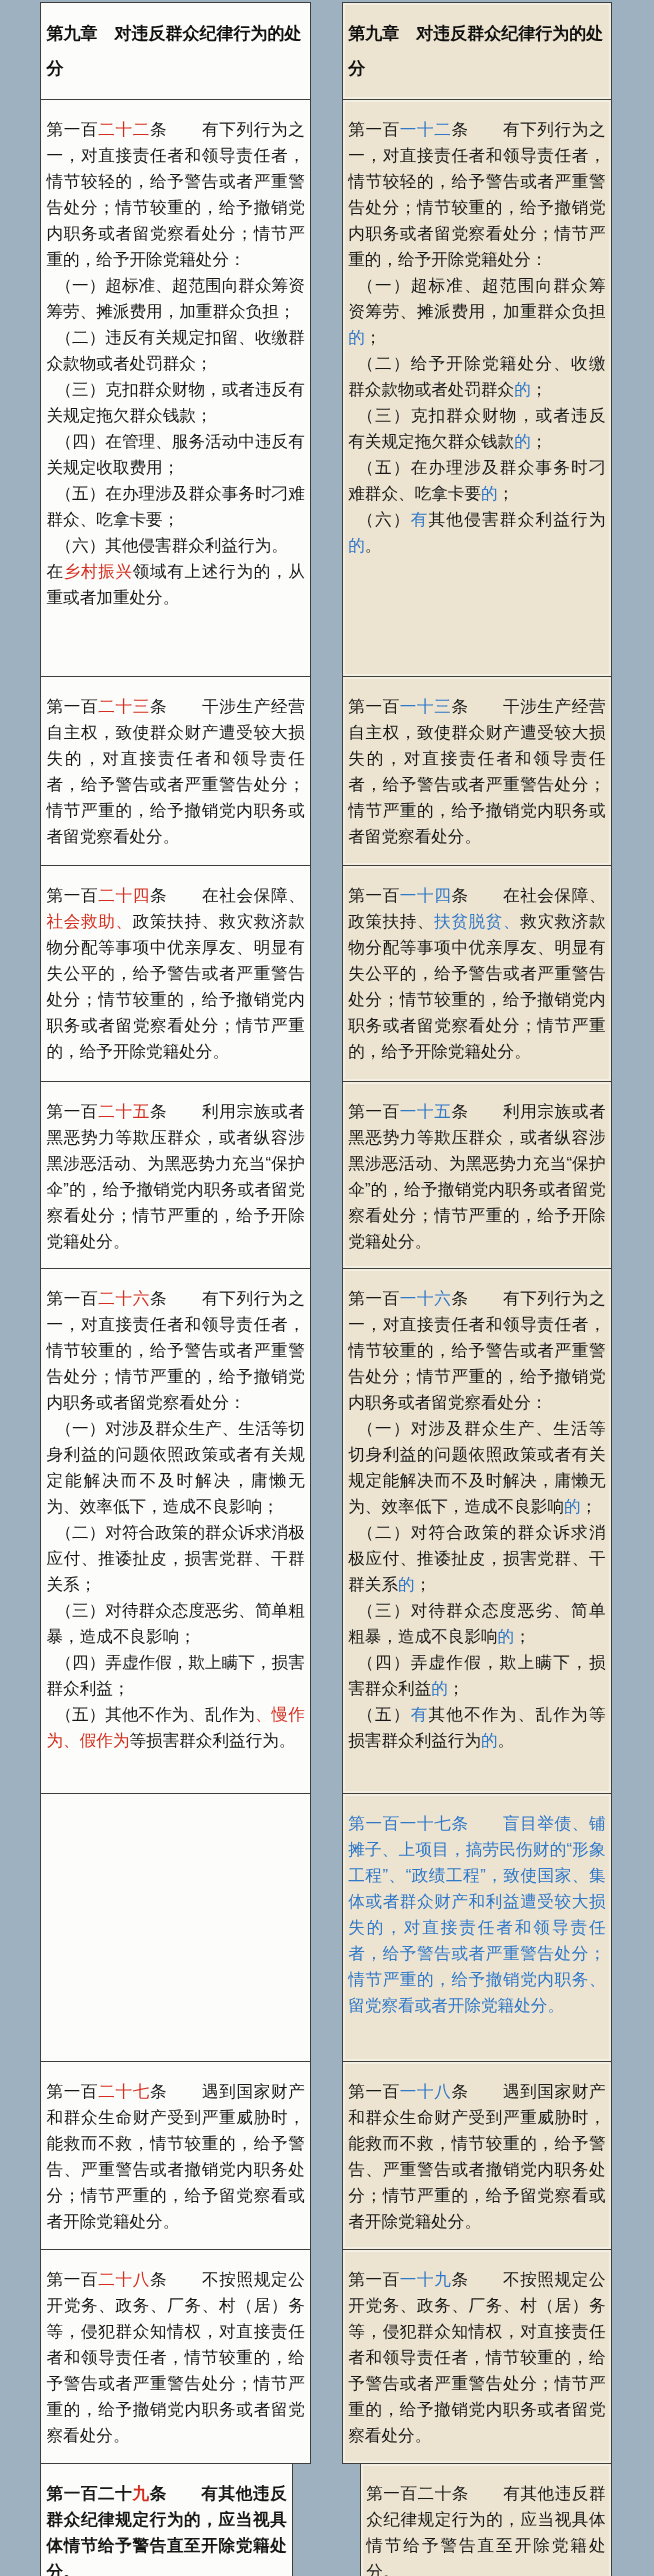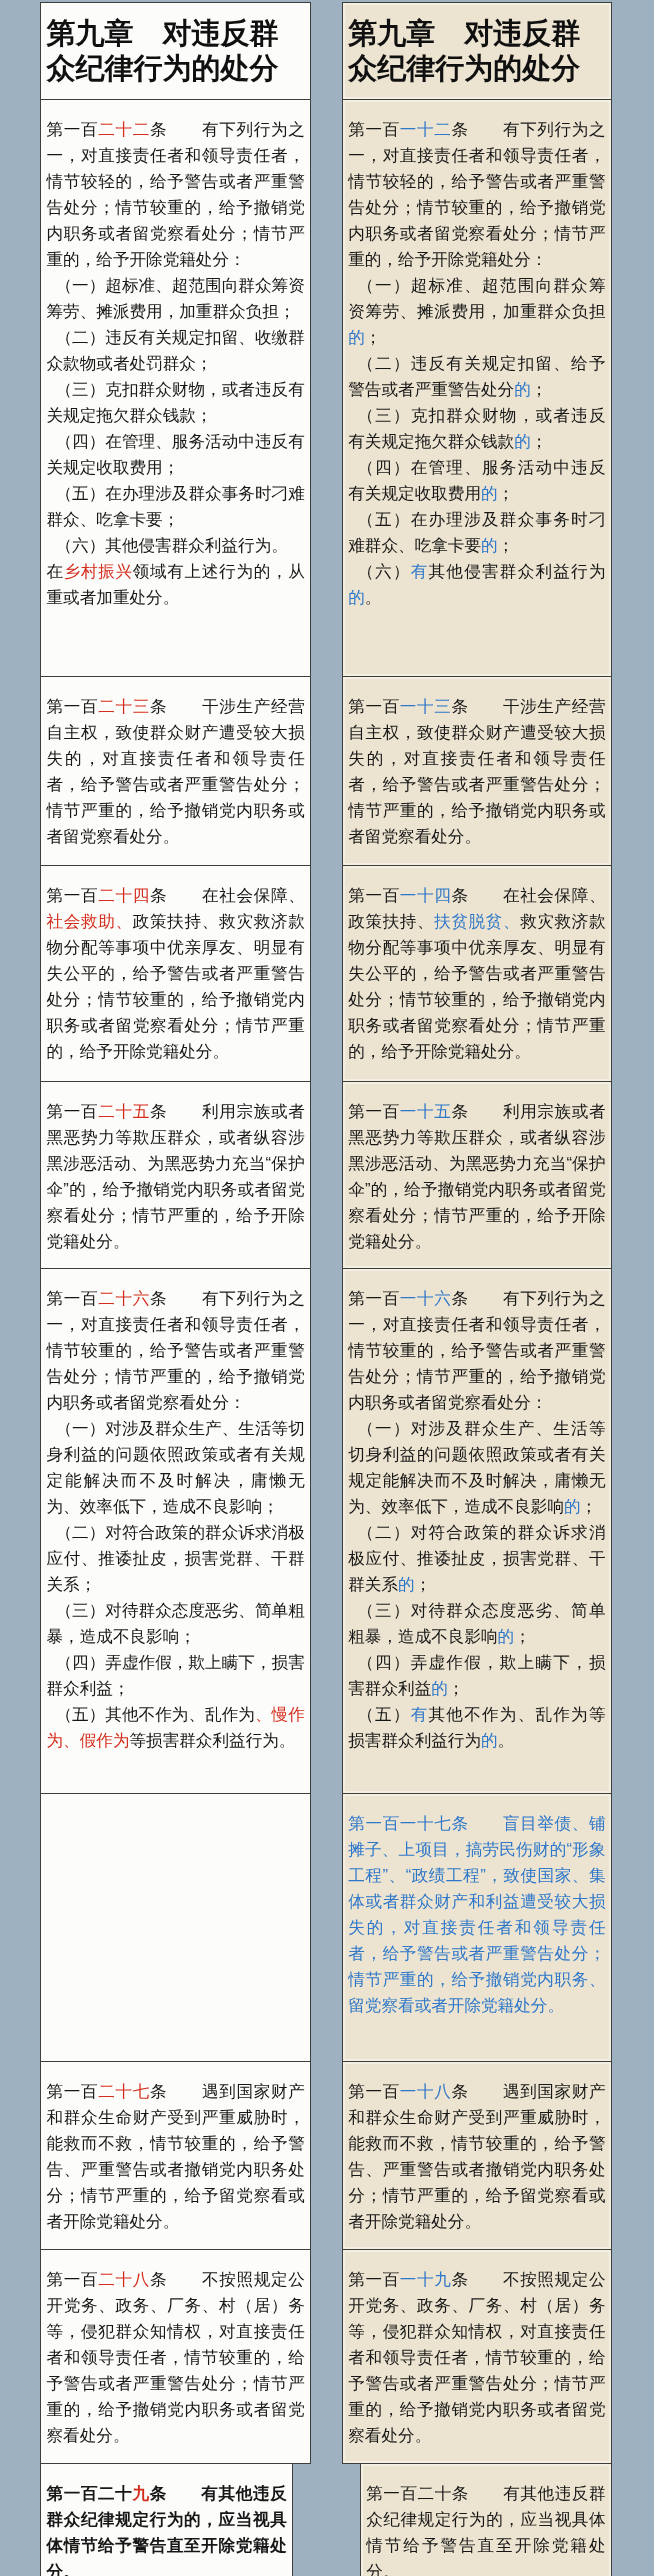--- a/index.html
+++ b/index.html
@@ -31,21 +31,21 @@
     font-size: 16.6px;
     line-height: 26px;
     color: var(--text);
     text-align: justify;
   }
   .row + .row .cell { border-top: none; }
   .left-cell  { width: 272px; background: var(--left-bg); }
   .right-cell { width: 271px; background: var(--right-bg);
                 box-shadow: inset 0 0 0 2.1px rgba(255,255,255,0.40); }
   .header-row .cell {
-    font-size: 29px;
+    font-size: 17px;
     font-weight: bold;
     line-height: 35px;
     padding-top: 12.5px;
     color: #101010;
     text-align: left;
     min-height: 98px;
   }
   .para { margin: 0; word-break: break-all; }
   .para.indent { text-indent: 9px; }
   .seg.b { color: var(--text); }
@@ -68,23 +68,22 @@
         <p class="para indent"><span class="seg b">（二）违反有关规定扣留、收缴群众款物或者处罚群众；</span></p>
         <p class="para indent"><span class="seg b">（三）克扣群众财物，或者违反有关规定拖欠群众钱款；</span></p>
         <p class="para indent"><span class="seg b">（四）在管理、服务活动中违反有关规定收取费用；</span></p>
         <p class="para indent"><span class="seg b">（五）在办理涉及群众事务时刁难群众、吃拿卡要；</span></p>
         <p class="para indent"><span class="seg b">（六）其他侵害群众利益行为。</span></p>
         <p class="para"><span class="seg b">在</span><span class="seg r">乡村振兴</span><span class="seg b">领域有上述行为的，从重或者加重处分。</span></p>
       </div>
       <div class="cell right-cell" style="min-height: 577px;">
         <p class="para"><span class="seg b">第一百</span><span class="seg u">一十二</span><span class="seg b">条　　有下列行为之一，对直接责任者和领导责任者，情节较轻的，给予警告或者严重警告处分；情节较重的，给予撤销党内职务或者留党察看处分；情节严重的，给予开除党籍处分：</span></p>
         <p class="para indent"><span class="seg b">（一）超标准、超范围向群众筹资筹劳、摊派费用，加重群众负担</span><span class="seg u">的</span><span class="seg b">；</span></p>
-        <p class="para indent"><span class="seg b">（二）违反有关规定扣留、给予警告或者严重警告处分</span><span class="seg u">的</span><span class="seg b">；</span></p>
+        <p class="para indent"><span class="seg b">（二）给予开除党籍处分、收缴群众款物或者处罚群众</span><span class="seg u">的</span><span class="seg b">；</span></p>
         <p class="para indent"><span class="seg b">（三）克扣群众财物，或者违反有关规定拖欠群众钱款</span><span class="seg u">的</span><span class="seg b">；</span></p>
-        <p class="para indent"><span class="seg b">（四）在管理、服务活动中违反有关规定收取费用</span><span class="seg u">的</span><span class="seg b">；</span></p>
         <p class="para indent"><span class="seg b">（五）在办理涉及群众事务时刁难群众、吃拿卡要</span><span class="seg u">的</span><span class="seg b">；</span></p>
         <p class="para indent"><span class="seg b">（六）</span><span class="seg u">有</span><span class="seg b">其他侵害群众利益行为</span><span class="seg u">的</span><span class="seg b">。</span></p>
       </div>
     </div>
     <div class="row">
       <div class="cell left-cell" style="min-height: 189px;">
         <p class="para"><span class="seg b">第一百</span><span class="seg r">二十三</span><span class="seg b">条　　干涉生产经营自主权，致使群众财产遭受较大损失的，对直接责任者和领导责任者，给予警告或者严重警告处分；情节严重的，给予撤销党内职务或者留党察看处分。</span></p>
       </div>
       <div class="cell right-cell" style="min-height: 189px;">
         <p class="para"><span class="seg b">第一百</span><span class="seg u">一十三</span><span class="seg b">条　　干涉生产经营自主权，致使群众财产遭受较大损失的，对直接责任者和领导责任者，给予警告或者严重警告处分；情节严重的，给予撤销党内职务或者留党察看处分。</span></p>

